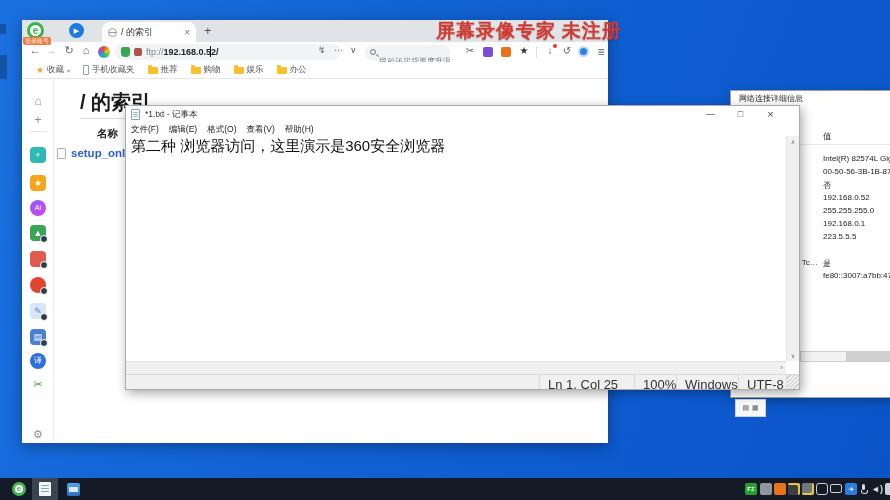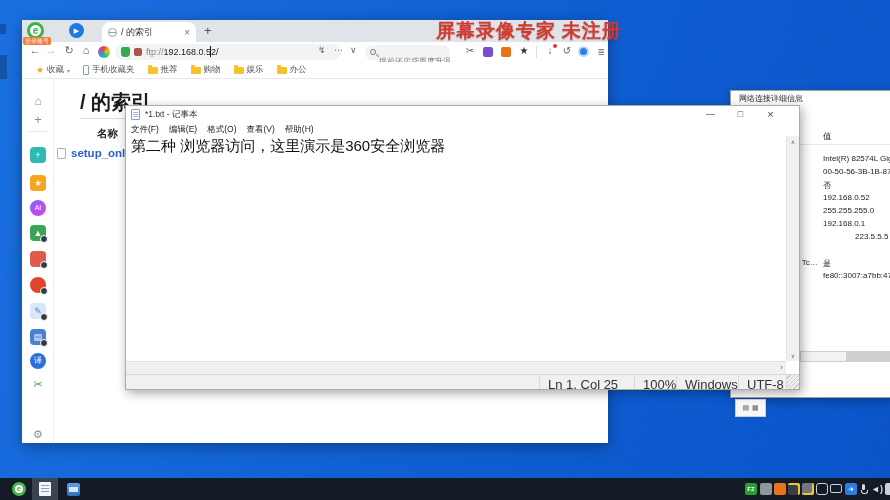--- a/index.html
+++ b/index.html
@@ -31,21 +31,21 @@
   .newtab { position:absolute; left:182px; top:3px; font-size:13px; color:#555; }
   .toolbar { position:absolute; left:0; top:22px; right:0; height:20px; background:#fff; }
   .navico { position:absolute; top:2px; font-size:11px; color:#5f6368; width:14px; text-align:center; }
   .ai-circle { position:absolute; left:76px; top:4px; width:12px; height:12px; border-radius:50%;
                background:conic-gradient(#e74c3c,#f1c40f,#2ecc71,#3498db,#9b59b6,#e74c3c); }
   .addrbar { position:absolute; left:93px; top:2px; width:226px; height:16px; border-radius:8px;
              background:#f1f3f4; display:flex; align-items:center; padding:0 6px; gap:4px; }
   .shield { width:9px; height:10px; background:#35a853; border-radius:2px 2px 4px 4px; flex:0 0 auto;}
   .siteico { width:8px; height:8px; background:#b0524a; border-radius:2px; flex:0 0 auto;}
   .url { font-size:9px; color:#80868b; white-space:nowrap; position:relative;}
-  .url b { color:#202124; font-weight:400; }
+  .url b { color:#202124; font-weight:700; }
   .caret { position:absolute; left:64px; top:-1px; width:1px; height:11px; background:#111; }
   .addr-right { position:absolute; top:3px; font-size:9px; color:#5f6368; }
   .searchbox { position:absolute; left:343px; top:2.5px; width:85px; height:15px; border-radius:8px;
                background:#f1f3f4; display:flex; align-items:center; gap:3px; padding:0 5px; }
   .mag { width:6px; height:6px; border:1px solid #777; border-radius:50%; position:relative; flex:0 0 auto;}
   .mag::after { content:""; position:absolute; left:5px; top:5px; width:3px; height:1px;
                 background:#777; transform:rotate(45deg); }
   .search-ph { font-size:8px; color:#777; white-space:nowrap;margin-top:18px; }
   .tbico { position:absolute; top:3px; font-size:10px; color:#5a5e63; width:14px; text-align:center;}
   .ext-purple { position:absolute; left:461px; top:5px; width:10px; height:10px; border-radius:2px; background:#7c4dd4; }
@@ -265,21 +265,21 @@
   <div id="netdlg">
     <div class="nd-title">网络连接详细信息</div>
     <div class="nd-valhdr">值</div>
     <div class="nd-hdrline"></div>
     <div class="nd-row" style="top:63px;">Intel(R) 82574L Gigab</div>
     <div class="nd-row" style="top:76px;">00-50-56-3B-1B-87</div>
     <div class="nd-row" style="top:89px;">否</div>
     <div class="nd-row" style="top:102px;">192.168.0.52</div>
     <div class="nd-row" style="top:115px;">255.255.255.0</div>
     <div class="nd-row" style="top:128px;">192.168.0.1</div>
-    <div class="nd-row" style="top:141px;margin-left:32px;">223.5.5.5</div>
+    <div class="nd-row" style="top:141px;">223.5.5.5</div>
     <div class="nd-row" style="top:154px;"></div>
     <div class="nd-frag" style="top:167px;">r Tc…</div>
     <div class="nd-row" style="top:167px;">是</div>
     <div class="nd-row" style="top:180px;">fe80::3007:a7bb:47bb</div>
     <div class="nd-hscroll">
       <div class="nd-thumb"></div>
     </div>
   </div>
 
   <div id="langbar">

